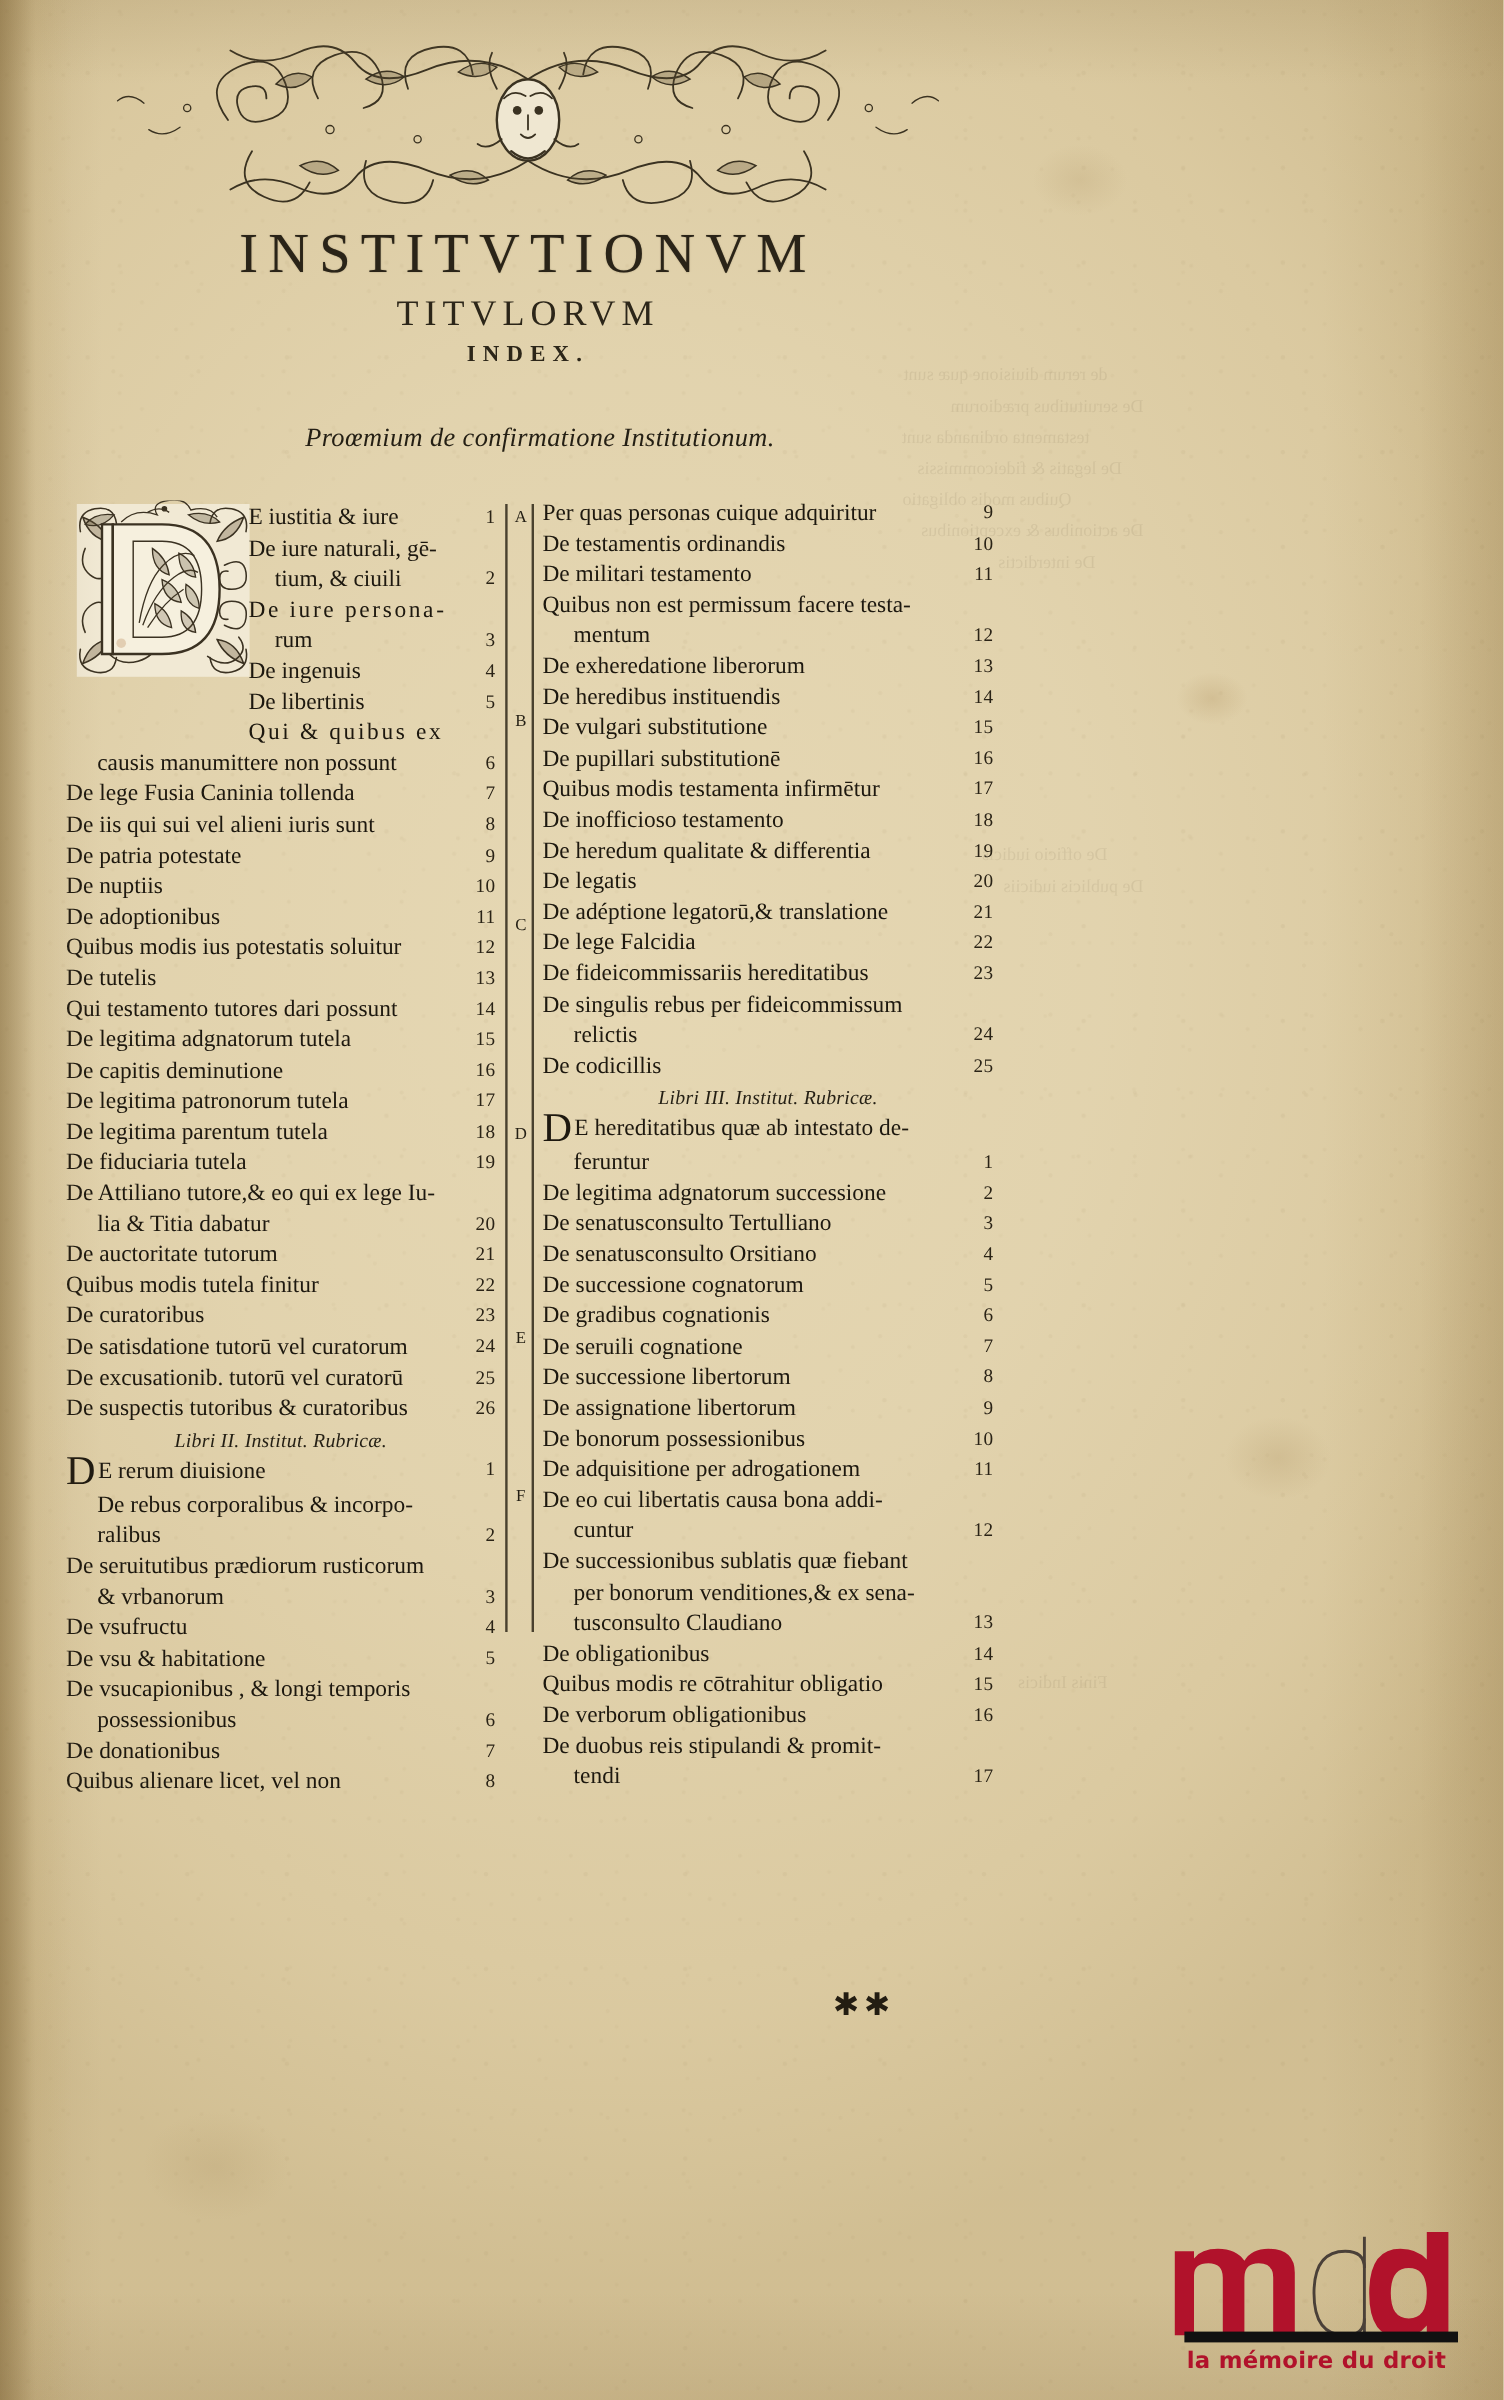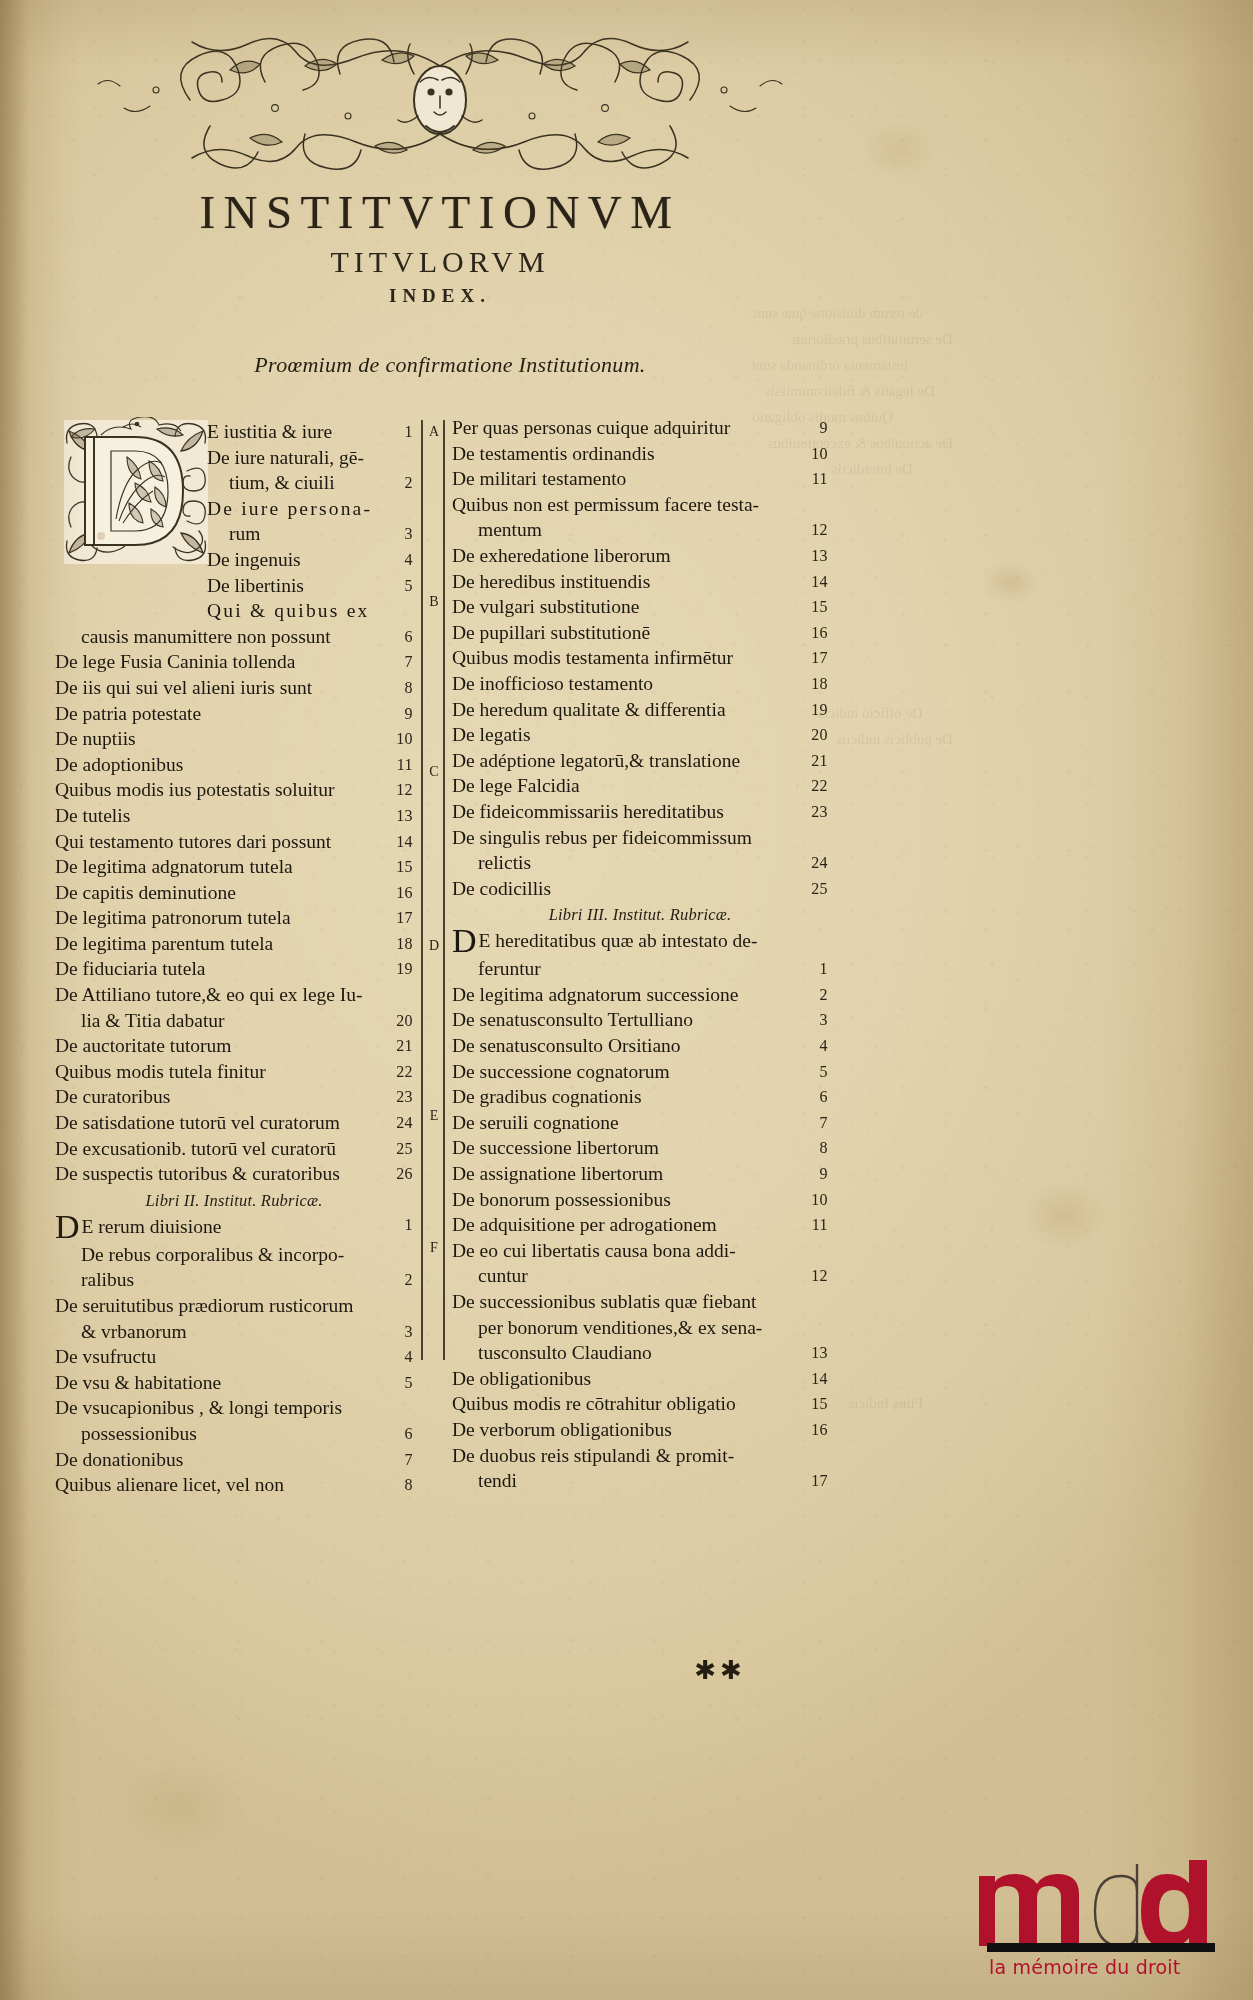--- a/index.html
+++ b/index.html
@@ -130,21 +130,21 @@
 
   
   #logo{position:absolute;right:28px;bottom:18px;width:250px;height:122px;}
   #logoMark{position:relative;width:250px;height:92px;}
   #logoMark svg{display:block;}
   #logoBar{position:absolute;left:12px;top:83px;width:228px;height:9px;background:#111;}
   #logoSub{
     position:absolute;left:14px;top:96px;width:236px;
     text-align:left;color:#b1122b;
     font-family:"DejaVu Sans","Liberation Sans",sans-serif;
-    font-size:19px;font-weight:400;letter-spacing:.2px;
+    font-size:19px;font-weight:700;letter-spacing:.2px;
   }
   .stain{position:absolute;border-radius:50%;pointer-events:none;}
 </style>
 </head>
 <body>
 
 <div id="paper"></div>
 <div id="grain"></div>
 
 <div id="bleed">

